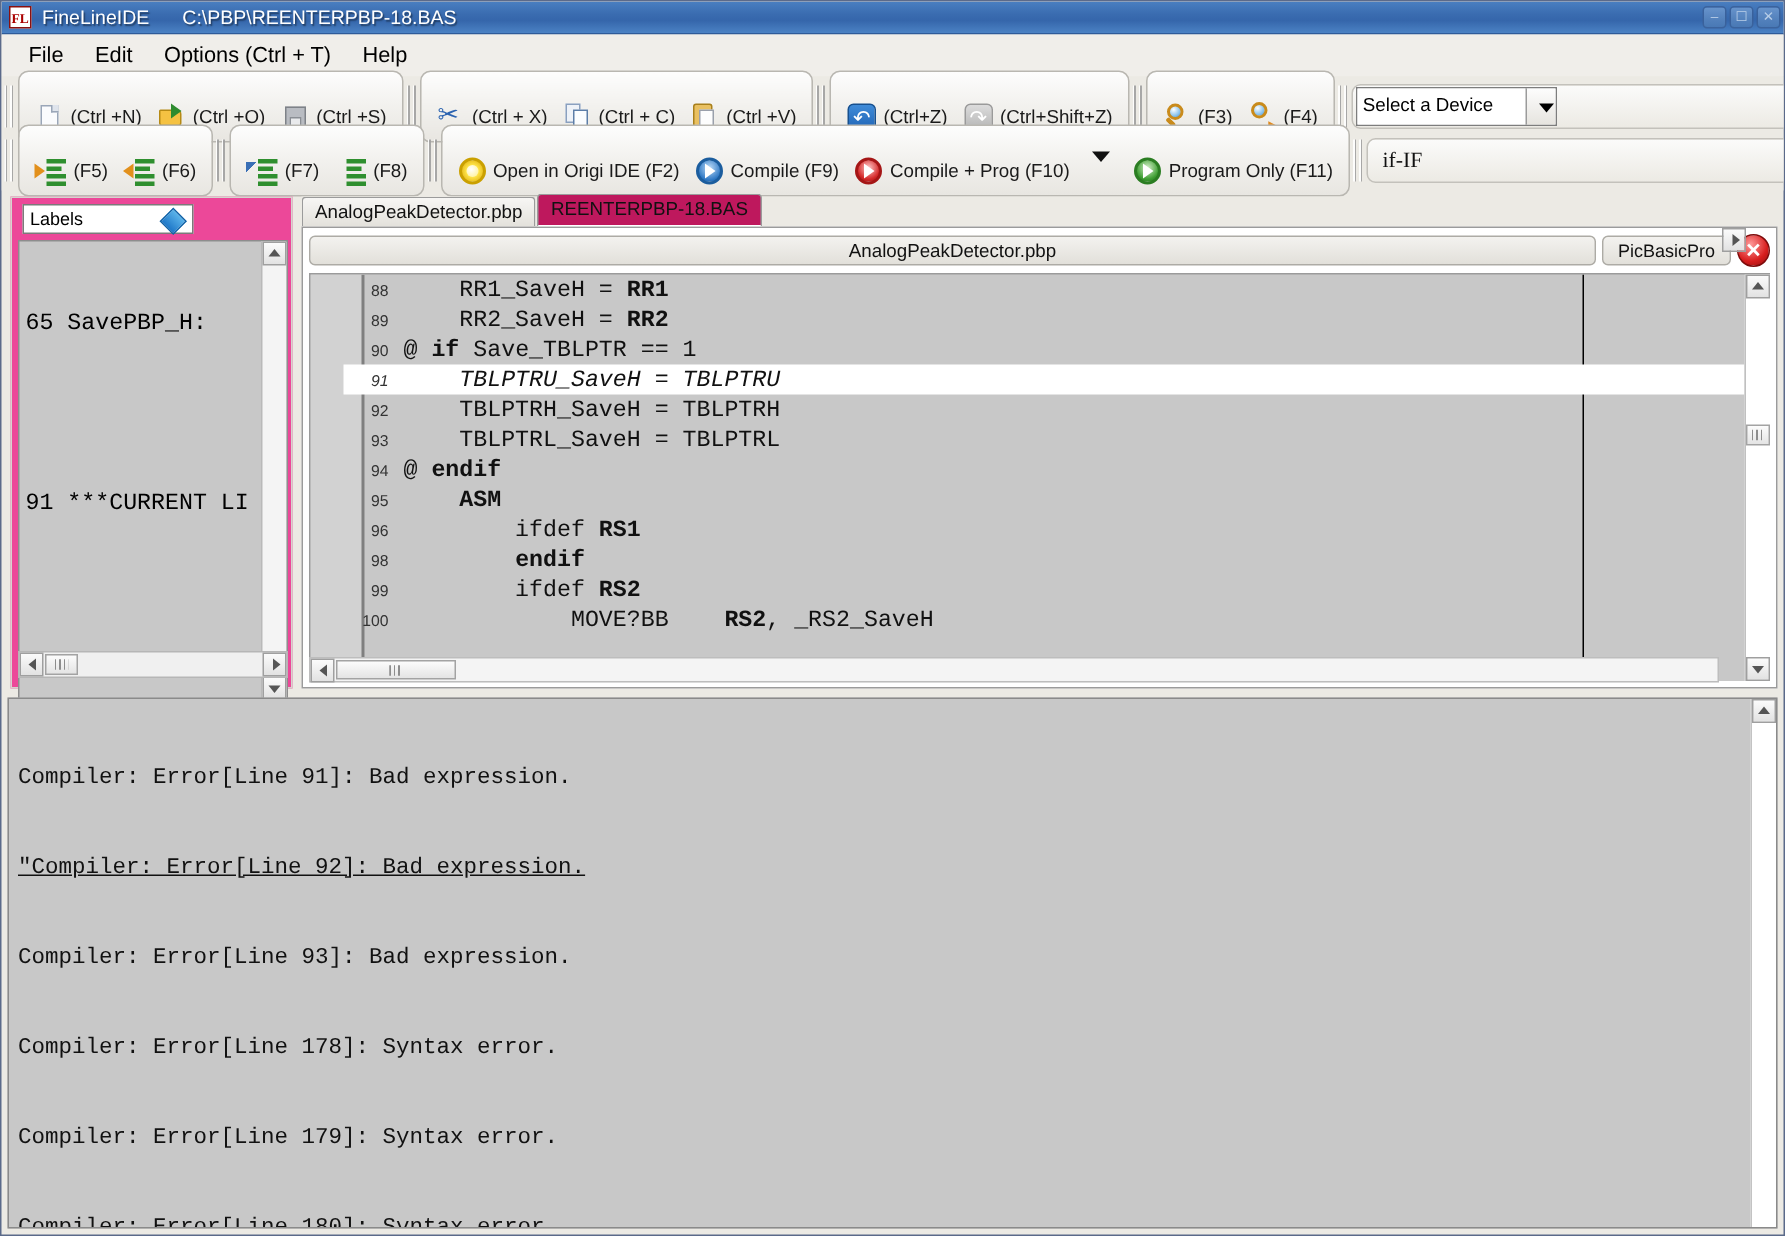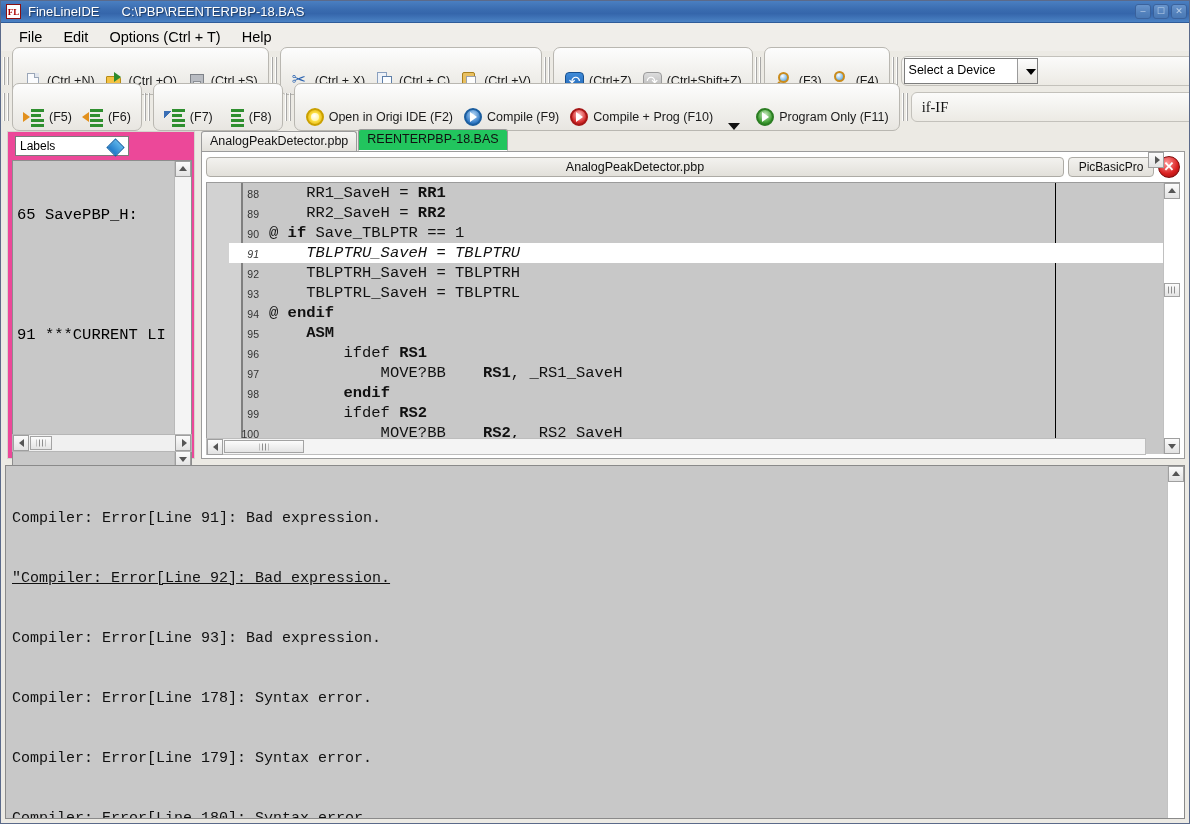--- a/index.html
+++ b/index.html
@@ -82,25 +82,25 @@
 
   .grip {
     width: 7px; height: 28px; margin: 0 2px;
     background:
       repeating-linear-gradient(to right,
         #ffffff 0px, #ffffff 1px, #a0a0a0 1px, #a0a0a0 2px,
         transparent 2px, transparent 4px);
     opacity: 0.9;
   }
   .tbgroup {
-    display: flex; align-items: flex-end;
+    display: flex; align-items: flex-start;
     background: linear-gradient(to bottom, #fdfdfd 0%, #f3f2ef 45%, #e8e6e1 100%);
     border: 1px solid #b9b7b1;
     border-radius: 7px;
-    height: 48px; padding: 0 5px;
+    height: 48px; padding: 17px 5px;
     box-sizing: border-box;
   }
   .tbtn {
     display: flex; align-items: center; height: 26px;
     padding: 0 5px; border-radius: 4px;
     font-size: 12.5px; color: #1a1a1a; white-space: nowrap;
     cursor: default;
   }
   .tbtn .lbl { margin-left: 4px; }
 
@@ -407,21 +407,21 @@
   .tab {
     font-size: 12.5px; padding: 2px 8px 3px 8px;
     border: 1px solid #9b9b9b;
     border-bottom: none;
     background: linear-gradient(to bottom, #f7f6f4, #e3e1db);
     border-radius: 3px 3px 0 0;
     color: #111; margin-right: 1px; cursor: default;
     box-sizing: border-box; height: 20px;
   }
   .tab.active {
-    background: #22c55e; height: 22px; font-size: 12.5px;
+    background: #be185d; height: 22px; font-size: 12.5px;
     border-bottom: 1px solid #fff;
     position: relative; z-index: 3;
   }
   .editorframe {
     position: absolute; left: 0; top: 20px; width: 984px; height: 308px;
     background: #fff; border: 1px solid #9b9b9b;
     box-sizing: border-box;
   }
   .filebar {
     position: absolute; left: 4px; top: 4px; right: 4px; height: 22px;
@@ -753,21 +753,20 @@
         <div class="codelines">
           <div class="cline"><span class="num">88</span><span class="code">    RR1_SaveH = <b>RR1</b></span></div>
           <div class="cline"><span class="num">89</span><span class="code">    RR2_SaveH = <b>RR2</b></span></div>
           <div class="cline"><span class="num">90</span><span class="code">@ <b>if</b> Save_TBLPTR == 1</span></div>
           <div class="cline cur"><span class="num">91</span><span class="code">    TBLPTRU_SaveH = TBLPTRU</span></div>
           <div class="cline"><span class="num">92</span><span class="code">    TBLPTRH_SaveH = TBLPTRH</span></div>
           <div class="cline"><span class="num">93</span><span class="code">    TBLPTRL_SaveH = TBLPTRL</span></div>
           <div class="cline"><span class="num">94</span><span class="code">@ <b>endif</b></span></div>
           <div class="cline"><span class="num">95</span><span class="code">    <b>ASM</b></span></div>
           <div class="cline"><span class="num">96</span><span class="code">        ifdef <b>RS1</b></span></div>
-          <div class="cline"><span class="num">97</span><span class="code">            MOVE?BB    <b>RS1</b>, _RS1_SaveH</span></div>
           <div class="cline"><span class="num">98</span><span class="code">        <b>endif</b></span></div>
           <div class="cline"><span class="num">99</span><span class="code">        ifdef <b>RS2</b></span></div>
           <div class="cline"><span class="num">100</span><span class="code">            MOVE?BB    <b>RS2</b>, _RS2_SaveH</span></div>
         </div>
         <div class="code-vsb">
           <div class="sbbtn up"></div>
           <div class="thumb" style="left:0; top:100px; width:16px; height:14px;">
               <span class="ridges"></span>
             </div>
           <div class="sbbtn down"></div>

